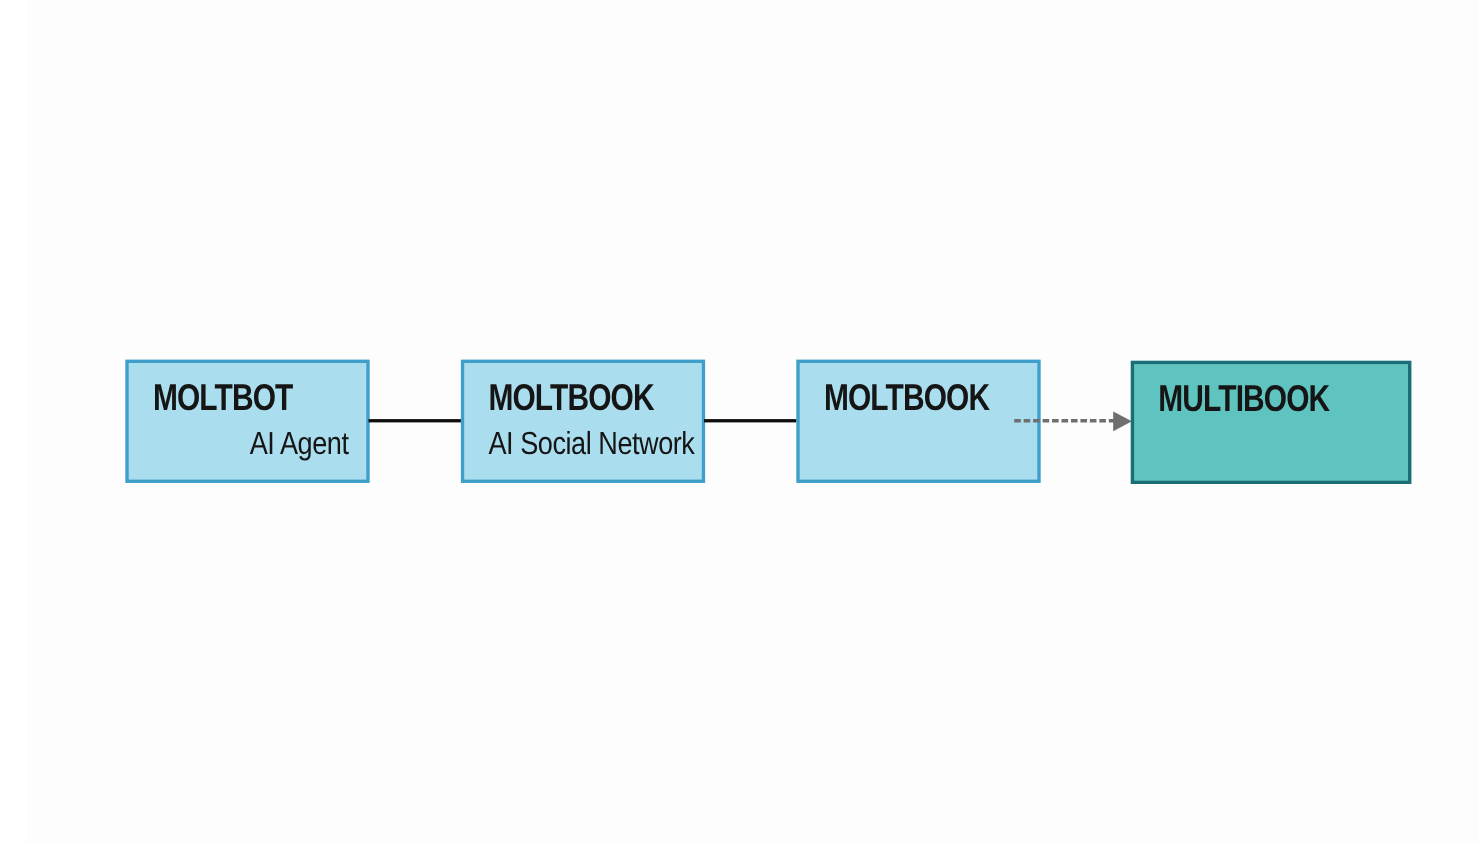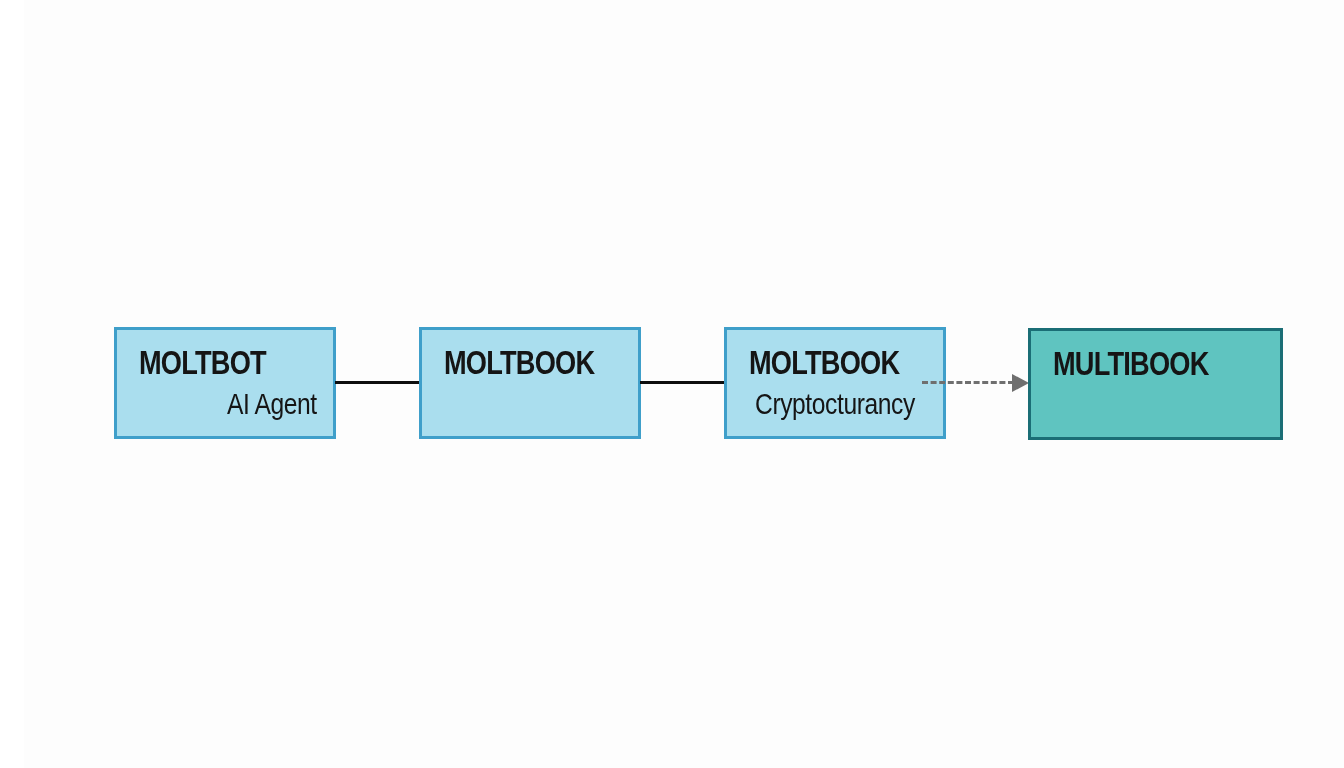--- a/index.html
+++ b/index.html
@@ -87,27 +87,27 @@
 
   <div class="node" id="node-1" style="background-color: rgb(170, 222, 238); border-color: rgb(63, 159, 202); color: rgb(21, 21, 21);">
     <span class="node-title">MOLTBOT</span>
     <span class="node-sub"><span>AI Agent</span></span>
   </div>
 
   <div class="connector-solid" id="connector-1" style="background-color: rgb(14, 14, 14);"></div>
 
   <div class="node" id="node-2" style="background-color: rgb(170, 222, 238); border-color: rgb(63, 159, 202); color: rgb(21, 21, 21);">
     <span class="node-title">MOLTBOOK</span>
+    <span class="node-sub"><span>AI Social Network</span></span>
   </div>
 
   <div class="connector-solid" id="connector-2" style="background-color: rgb(14, 14, 14);"></div>
 
   <div class="node" id="node-3" style="background-color: rgb(170, 222, 238); border-color: rgb(63, 159, 202); color: rgb(21, 21, 21);">
     <span class="node-title">MOLTBOOK</span>
-    <span class="node-sub"><span>Cryptocturancy</span></span>
   </div>
 
   <div class="connector-dashed" style="border-top-color: rgb(111, 111, 111);"></div>
   <div class="arrowhead-right" style="border-left-color: rgb(111, 111, 111);"></div>
 
   <div class="node" id="node-4" style="background-color: rgb(95, 196, 192); border-color: rgb(27, 110, 118); color: rgb(21, 21, 21);">
     <span class="node-title">MULTIBOOK</span>
   </div>
 
 </div>

